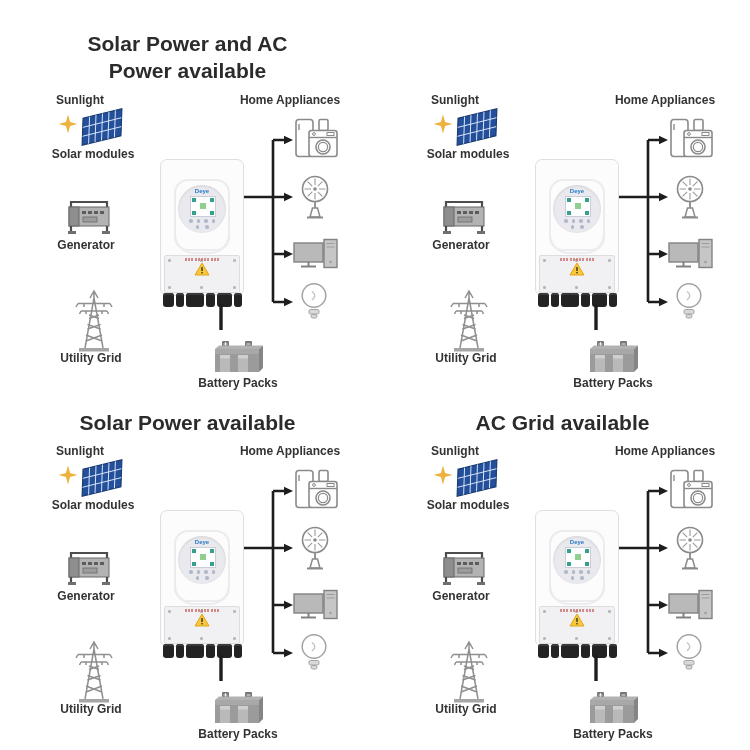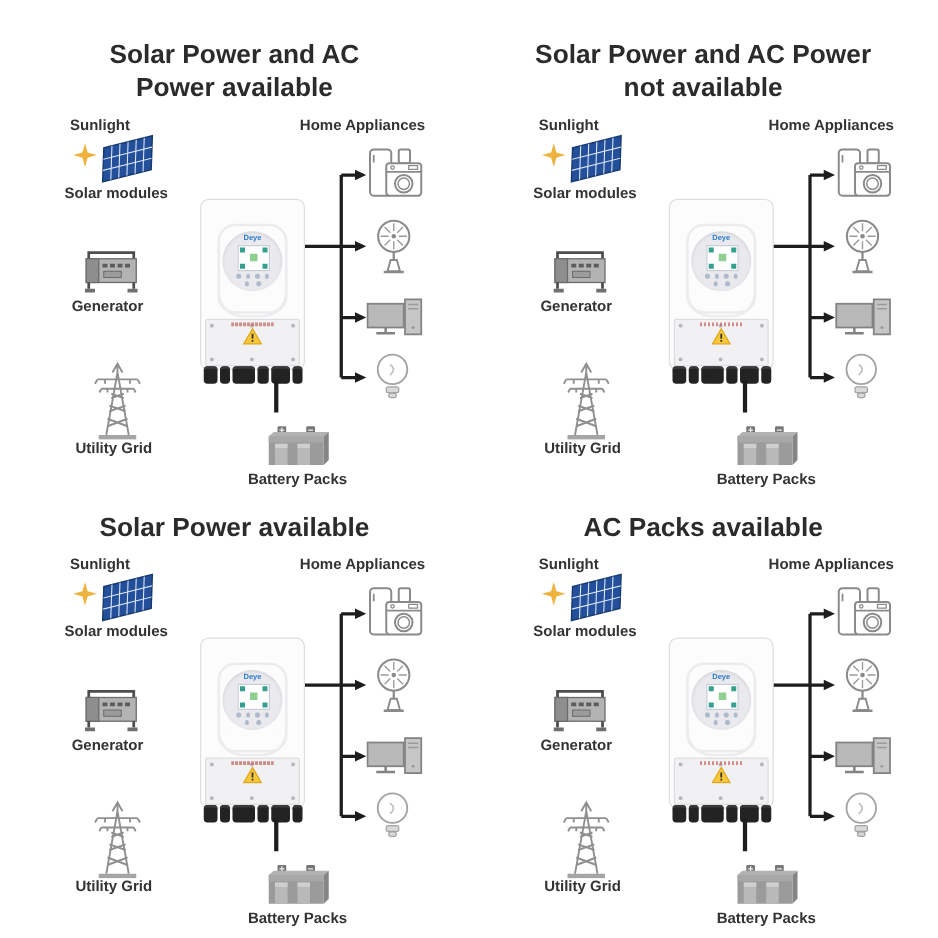--- a/index.html
+++ b/index.html
@@ -233,22 +233,20 @@
         <use href="#sym-fan" x="298" y="82" width="34" height="48"></use>
         <use href="#sym-computer" x="293" y="146" width="46" height="34"></use>
         <use href="#sym-bulb" x="300" y="190" width="28" height="40"></use>
         <use href="#sym-battery" x="210" y="248" width="54" height="38"></use>
         <use href="#sym-wires" x="0" y="0" width="375" height="312"></use>
       </svg>
     </div>
   </div>
 
   <div class="quad q-top" id="q1" data-solar="black" data-solar-m="x" data-ac="black" data-ac-m="x" data-batt="bidirectional">
-    <div class="quad-title">Solar Power and AC Power
-not available</div>
     <div class="diagram">
       <div class="lbl l-sun">Sunlight</div>
       <div class="lbl l-mod">Solar modules</div>
       <div class="lbl l-gen">Generator</div>
       <div class="lbl l-grid">Utility Grid</div>
       <div class="lbl l-app">Home Appliances</div>
       <div class="lbl l-batt">Battery Packs</div>
       <div class="inverter">
         <div class="inv-body">
           <div class="inv-bezel"></div>
@@ -370,21 +368,21 @@
         <use href="#sym-fan" x="298" y="82" width="34" height="48"></use>
         <use href="#sym-computer" x="293" y="146" width="46" height="34"></use>
         <use href="#sym-bulb" x="300" y="190" width="28" height="40"></use>
         <use href="#sym-battery" x="210" y="248" width="54" height="38"></use>
         <use href="#sym-wires" x="0" y="0" width="375" height="312"></use>
       </svg>
     </div>
   </div>
 
   <div class="quad q-bottom" id="q3" data-solar="black" data-solar-m="x" data-ac="red" data-ac-m="arrow" data-batt="none">
-    <div class="quad-title">AC Packs available</div>
+    <div class="quad-title">AC Grid available</div>
     <div class="diagram">
       <div class="lbl l-sun">Sunlight</div>
       <div class="lbl l-mod">Solar modules</div>
       <div class="lbl l-gen">Generator</div>
       <div class="lbl l-grid">Utility Grid</div>
       <div class="lbl l-app">Home Appliances</div>
       <div class="lbl l-batt">Battery Packs</div>
       <div class="inverter">
         <div class="inv-body">
           <div class="inv-bezel"></div>

